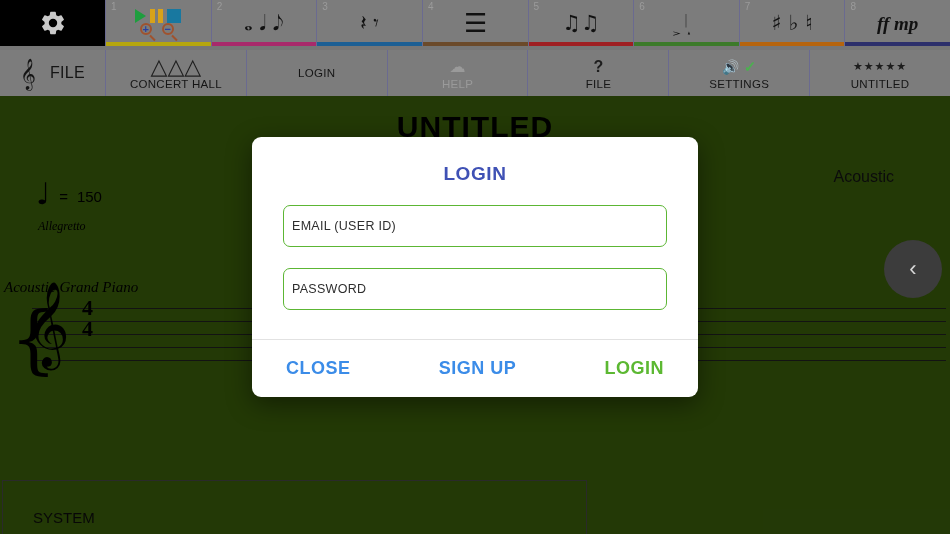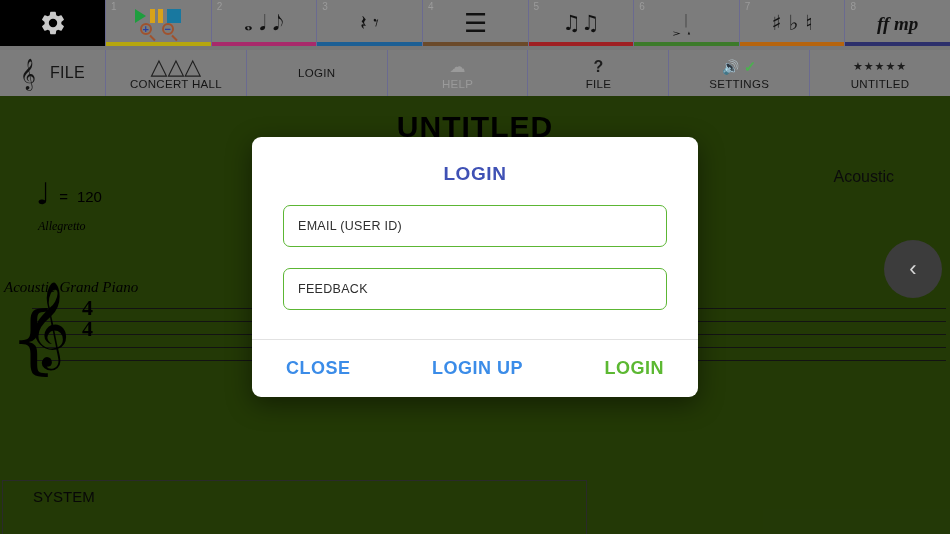--- a/index.html
+++ b/index.html
@@ -62,21 +62,21 @@
   .timesig {
     position: absolute; left: 72px; top: -11px;
     font-size: 22px; line-height: 21px; color: #000; text-align: center;
     font-family: "Liberation Serif", serif; font-weight: bold;
   }
   .system-panel {
     position: absolute; left: 2px; top: 384px; width: 585px; height: 120px;
     border: 1px solid #5d5d5d; background: transparent;
   }
   .system-panel-label {
-    position: absolute; left: 30px; top: 7px;
+    position: absolute; left: 30px; top: 28px;
     font-size: 15px; color: #111;
   }
 
   
   .dim {
     position: absolute; left: 0; top: 96px; right: 0; bottom: 0;
     background: rgba(0,0,0,0.54);
     pointer-events: none;
   }
 
@@ -164,21 +164,21 @@
   .dialog-title {
     text-align: center; color: #3f51b5;
     font-size: 19px; font-weight: bold; letter-spacing: .6px;
     margin-top: 26px;
   }
   .dialog-body { padding: 20px 31px 0 31px; }
   .field {
     height: 42px; width: 100%;
     border: 1.6px solid #5cb634; border-radius: 7px;
     display: flex; align-items: center;
-    padding: 0 14px; margin-bottom: 21px;
+    padding: 0 8px; margin-bottom: 21px;
     background: #fff;
   }
   .field .ph { font-size: 12.5px; color: #2e2e2e; letter-spacing: .3px; }
   .dialog-footer {
     margin-top: auto;
     border-top: 1px solid #e2e2e2;
     height: 58px;
     display: flex; align-items: center;
     padding: 0 34px;
   }
@@ -197,21 +197,21 @@
 <div id="root">
 
   <div class="score-area">
     <div class="score-title">UNTITLED</div>
     <div class="score-composer">Acoustic</div>
 
     <div class="tempo-block">
       <div class="tempo-line">
         <span class="tempo-note">♩</span>
         <span class="tempo-eq">=</span>
-        <span class="tempo-bpm">120</span>
+        <span class="tempo-bpm">150</span>
       </div>
       <div class="tempo-word">Allegretto</div>
     </div>
 
     <div class="instrument-label">Acoustic Grand Piano</div>
 
     <div class="staff">
       <div class="line l0"></div>
       <div class="line l1"></div>
       <div class="line l2"></div>
@@ -357,24 +357,24 @@
   </div>
 
   <div class="dialog">
     <div class="dialog-title">LOGIN</div>
 
     <div class="dialog-body">
       <div class="field">
         <span class="ph">EMAIL (USER ID)</span>
       </div>
       <div class="field">
-        <span class="ph">FEEDBACK</span>
+        <span class="ph">PASSWORD</span>
       </div>
     </div>
 
     <div class="dialog-footer">
       <button class="dlg-btn close">CLOSE</button>
-      <button class="dlg-btn signup">LOGIN UP</button>
+      <button class="dlg-btn signup">SIGN UP</button>
       <button class="dlg-btn login">LOGIN</button>
     </div>
   </div>
 
 </div>
 
 </body></html>

